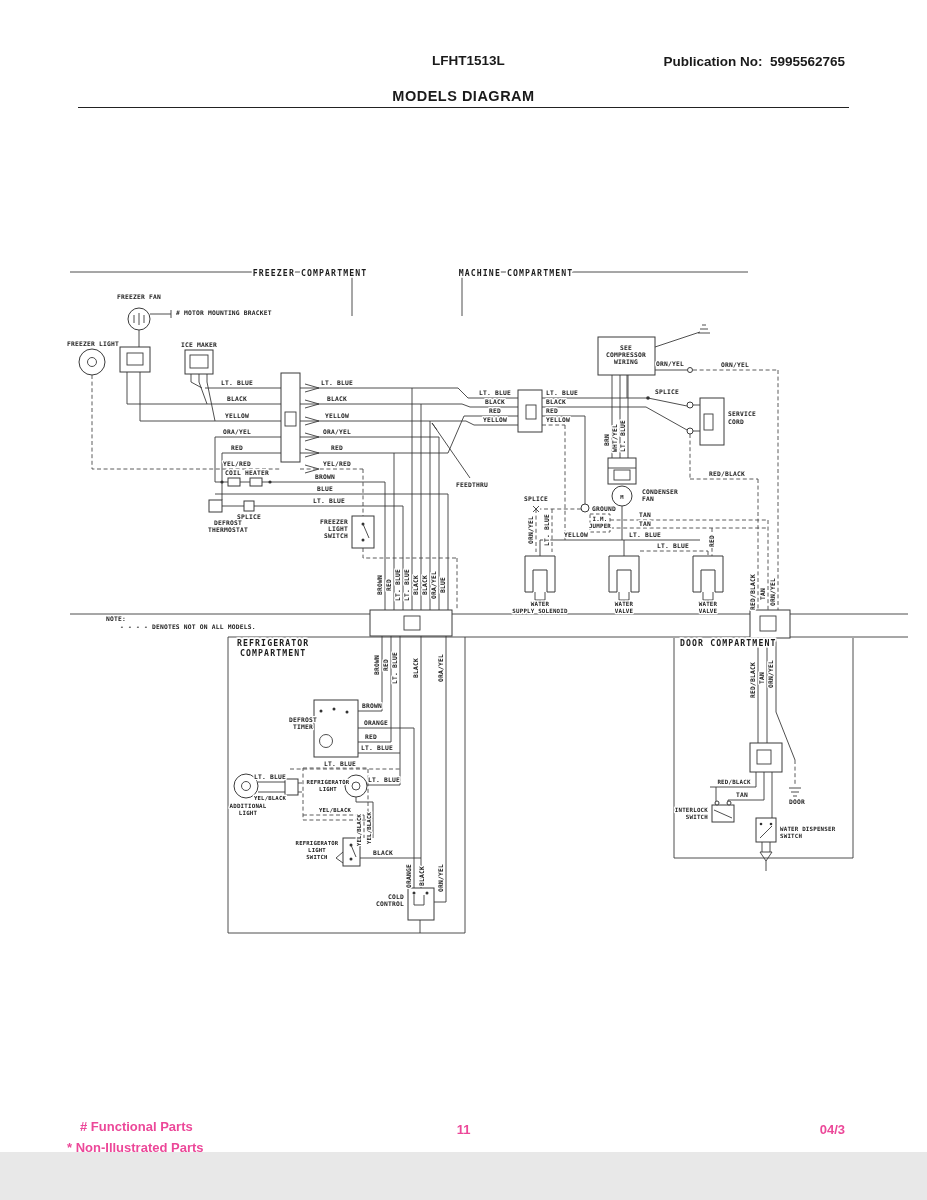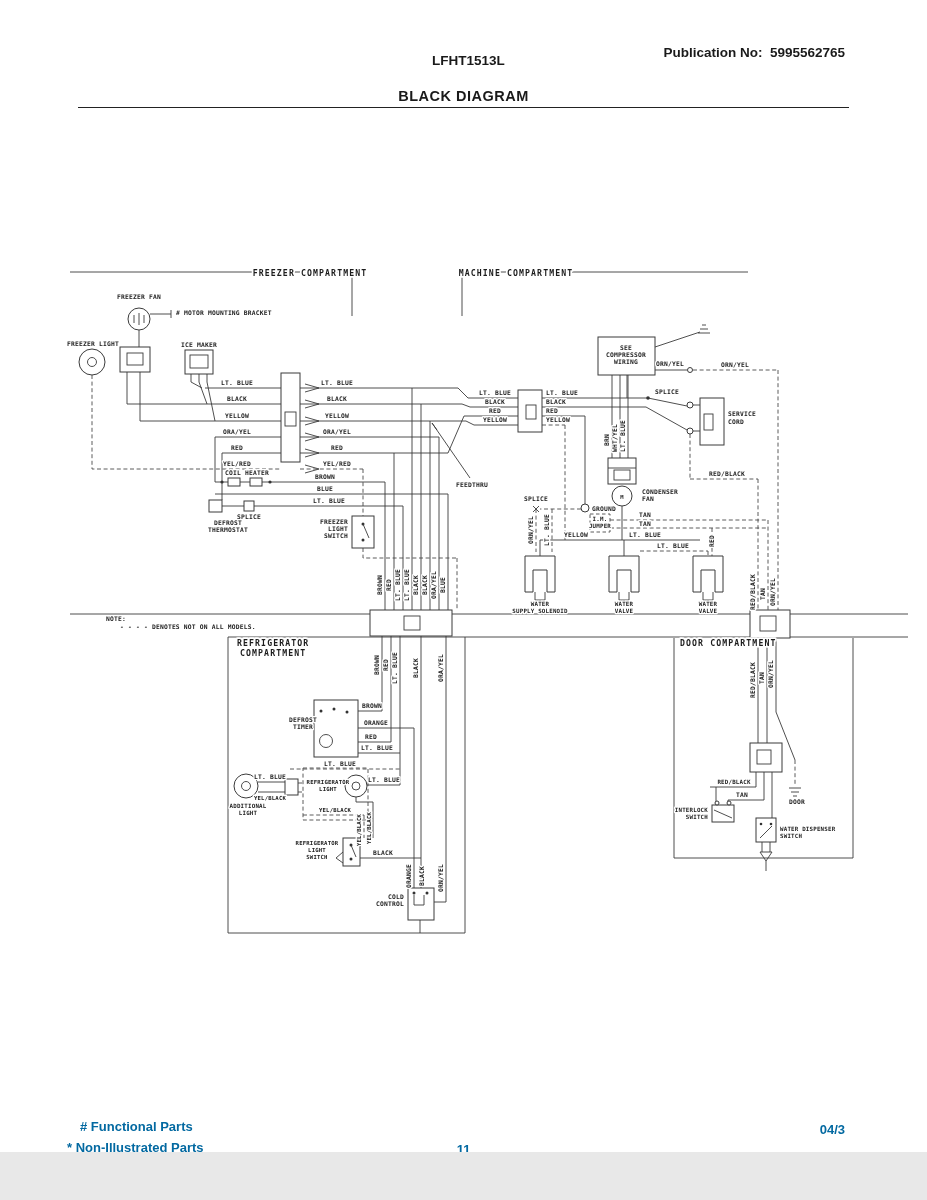--- a/index.html
+++ b/index.html
@@ -1,46 +1,46 @@
 <!DOCTYPE html>
 <html><head>
 <meta charset="utf-8">
 <style>
   html,body{margin:0;padding:0;background:#e8e8e8;}
   #page{position:relative;width:927px;height:1152px;background:#ffffff;overflow:hidden;
         font-family:"Liberation Sans",sans-serif;color:#111;font-weight:bold;}
   .hdr{position:absolute;font-size:13.5px;color:#1a1a1a;white-space:pre;}
   #model{left:432px;top:53px;}
-  #pub{right:82px;top:45px;margin-left:14px;}
+  #pub{right:82px;top:54px;margin-left:14px;}
   #title{position:absolute;left:0;top:88px;width:100%;text-align:center;font-size:14.5px;
          letter-spacing:.5px;color:#1a1a1a;}
   #title-rule{position:absolute;left:78px;top:107px;width:771px;height:1px;background:#222;}
-  .ftr{position:absolute;font-size:13px;color:#0369a1;}
+  .ftr{position:absolute;font-size:13px;color:#ec4899;}
   #f-functional{left:80px;top:1119px;}
   #f-nonillus{left:67px;top:1140px;}
-  #f-page{left:0;top:1122px;width:927px;text-align:center;margin-top:20px;}
+  #f-page{left:0;top:1122px;width:927px;text-align:center;}
   #f-date{right:82px;top:1122px;}
   svg{position:absolute;left:0;top:0;}
   .w{stroke:#3b3b3b;stroke-width:.9;fill:none;}
   .wd{stroke:#4a4a4a;stroke-width:.9;fill:none;stroke-dasharray:4 2.6;}
   .bx{stroke:#3b3b3b;stroke-width:1;fill:#fff;}
   .bxd{stroke:#4a4a4a;stroke-width:.9;fill:#fff;stroke-dasharray:3.5 2.5;}
   .dot{fill:#333;stroke:none;}
   .dl{font-family:"DejaVu Sans Mono",monospace;font-size:6.3px;fill:#1c1c1c;
       paint-order:stroke;stroke:#ffffff;stroke-width:2.6px;stroke-linejoin:round;letter-spacing:.2px;}
   .dl.big{font-size:8.2px;stroke-width:3.4px;letter-spacing:1.1px;}
 </style>
 </head>
 <body>
 
 <div id="page">
 
   <div class="hdr" id="model">LFHT1513L</div>
   <div class="hdr" id="pub">Publication No:  5995562765</div>
-  <div id="title">BLACK DIAGRAM</div>
+  <div id="title">MODELS DIAGRAM</div>
   <div id="title-rule"></div>
 
   <svg width="927" height="1200" viewBox="0 0 927 1200">
 
     <g>
       <path class="w" d="M70,272 H352 M352,272 V316 M462,272 V316 M462,272 H748 M70,614 H908 M228,637 H908 M228,637 V933 M228,933 H465 M465,637 V933 M674,638 V858 M674,858 H853 M853,638 V858"></path>
     </g>
 
     <g>
       <path class="w" d="M139,330 V347 M150,314 H171 M171,310 V318 M127,372 V404 H281 M140,372 V421 H281 M205,388 H281 M191,374 V382 M199,374 V382 M207,374 V382 M191,382 L202,388 M199,382 L207,404 M207,382 L215,421 M222,453 H281 M222,453 V500 M215,437 H281 M215,437 V482 M215,482 H385 M221,506 H403 M215,494 H448 M385,482 V610 M394,453 V610 M403,506 V610 M412,388 V610 M421,404 V610 M430,421 V610 M439,437 V610 M448,494 V610 M300,388 H458 M300,404 H462 M300,421 H466 M300,437 H439 M300,453 H448 M458,388 L468,398 H518 M462,404 L470,407 H518 M466,421 L474,425 H518 M448,453 L464,416 H518 M470,478 L432,423 M432,423 L437,430"></path>

